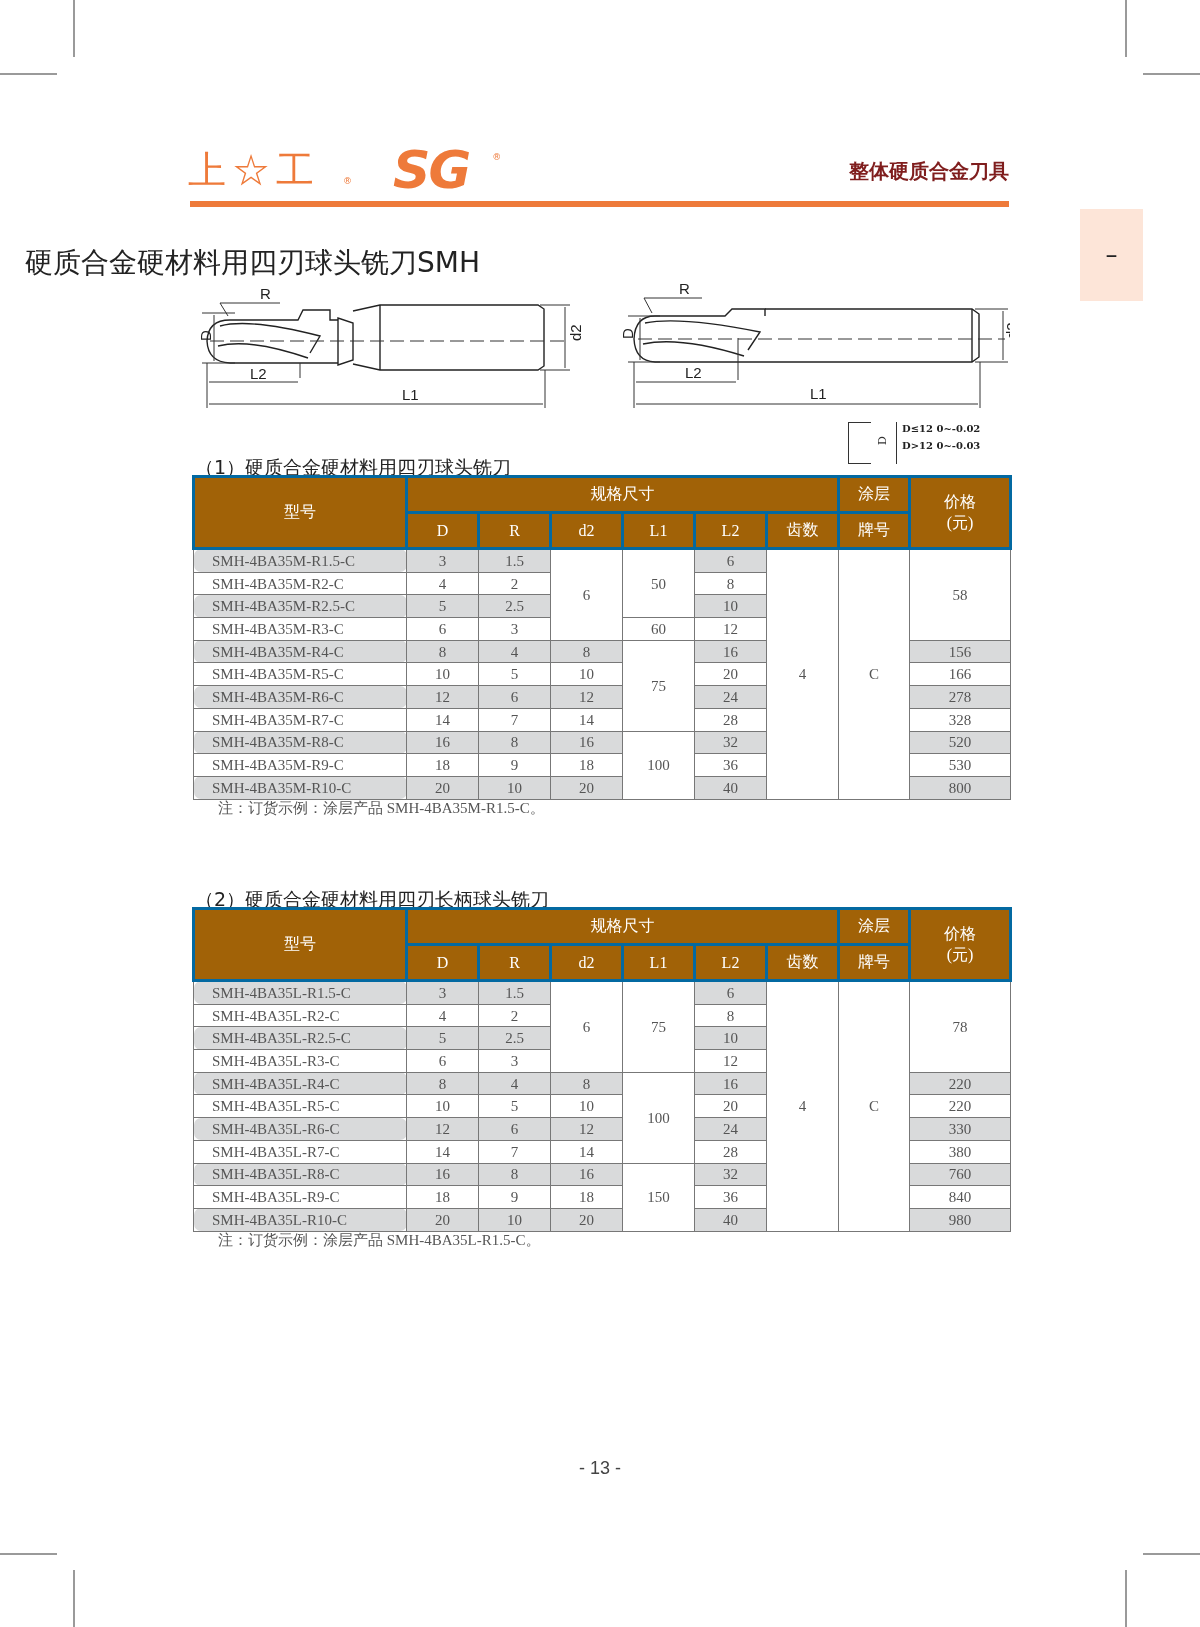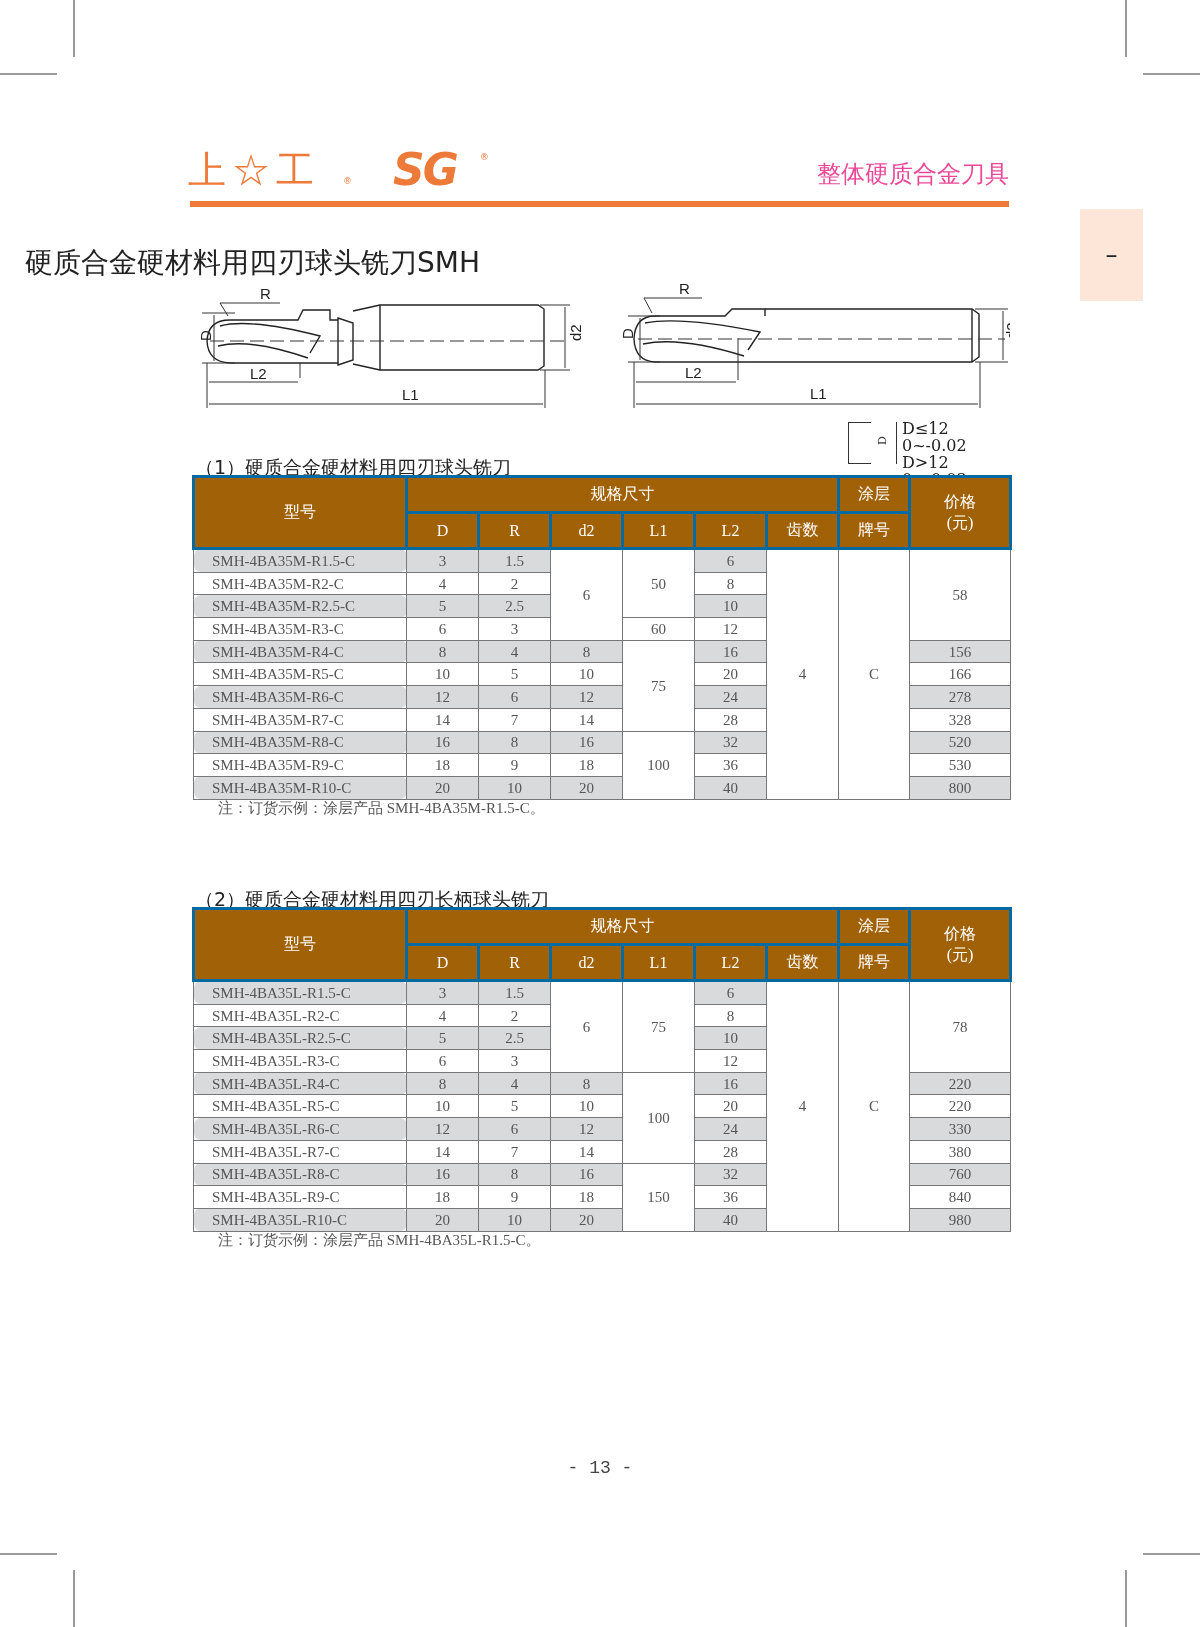--- a/index.html
+++ b/index.html
@@ -2,39 +2,39 @@
 <html><head>
 <meta charset="utf-8">
 <style>
   html, body { margin:0; padding:0; background:#fff; }
   body { width:1200px; height:1627px; position:relative; overflow:hidden;
          font-family:"DejaVu Sans", sans-serif; color:#333; }
   .crop { position:absolute; background:#9a9a9a; }
   .logo { position:absolute; left:188px; top:148px; height:44px; display:flex; align-items:flex-end; gap:23px; }
   .logo .sgs { color:#ee7a3a; font-family:"DejaVu Serif", serif; font-size:38px; letter-spacing:6px; line-height:44px; }
   .logo .reg { color:#ee7a3a; font-size:9px; margin-bottom:6px; }
-  .logo .sg { margin-left:18px; background:transparent; color:#ee7a3a; font-family:"DejaVu Sans", sans-serif; font-weight:bold; font-style:italic; font-size:44px; letter-spacing:-2px; line-height:44px; }
-  .header-title { position:absolute; right:191px; top:158px; color:#ec4899; font-size:24px; }
+  .logo .sg { margin-left:18px; background:transparent; color:#ee7a3a; font-family:"DejaVu Sans", sans-serif; font-weight:bold; font-style:italic; font-size:52px; letter-spacing:-2px; line-height:44px; }
+  .header-title { position:absolute; right:191px; top:158px; color:#7f1d1d; font-size:20px;font-weight:bold; }
   .header-rule { position:absolute; left:190px; top:201px; width:819px; height:6px; background:#ee7a3a; }
   .side-tab { position:absolute; left:1080px; top:209px; width:63px; height:92px; background:#fde5d8; display:flex; align-items:center; justify-content:center; font-size:24px; color:#222; }
   .page-title { position:absolute; left:0; width:1200px; top:244px; text-align:left; font-size:28px; color:#222;padding-left:25px; }
   .drawing { position:absolute; }
   .section-title { position:absolute; left:195px; font-size:19px; color:#222;margin-top:14px; }
   .tol { position:absolute; left:848px; top:422px; width:160px; height:42px; }
   .tol .bracket { position:absolute; left:0; top:0; width:22px; height:40px; border:1.5px solid #333; border-right:none; }
   .tol .dlabel { position:absolute; left:30px; top:12px; font-family:"DejaVu Serif", serif; font-size:11px; transform:rotate(-90deg); }
   .tol .arrow { position:absolute; left:48px; top:0; width:1px; height:42px; background:#333; }
-  .tol .lines { position:absolute; left:54px; top:-2px; font-family:"DejaVu Serif", serif; font-size:16px; line-height:17px; color:#222; }
+  .tol .lines { position:absolute; left:54px; top:-2px; font-family:"DejaVu Serif", serif; font-size:10px; line-height:17px; color:#222;font-weight:bold; }
   table.spec { position:absolute; left:192px; width:817px; border-collapse:collapse; table-layout:fixed; font-family:"Liberation Serif", serif; }
   table.spec th { background:#a16207; color:#fff; font-weight:normal; font-size:16px; border:3px solid #0369a1; height:33px; padding:0; }
   table.spec td { border:1px solid #777; font-size:15px; color:#555; text-align:center; height:21.7px; padding:0; line-height:20px; background:#fff; }
   table.spec td.model { text-align:left; padding-left:18px;border-radius:7px; }
   table.spec tr.g td.z { background:#d9dadb; }
   .note { position:absolute; left:218px; font-size:15px; color:#555; font-family:"Liberation Serif", serif; }
-  .pagenum { position:absolute; left:0; width:1200px; top:1458px; text-align:center; font-size:18px; color:#444; font-family:Liberation Mono, monospace; }
+  .pagenum { position:absolute; left:0; width:1200px; top:1458px; text-align:center; font-size:18px; color:#444; font-family:Liberation Sans, sans-serif; }
 </style>
 </head>
 <body>
 
 <div class="crop" style="left:73px;top:0;width:2px;height:57px"></div>
 <div class="crop" style="left:0;top:73px;width:57px;height:2px"></div>
 <div class="crop" style="left:1125px;top:0;width:2px;height:57px"></div>
 <div class="crop" style="left:1143px;top:73px;width:57px;height:2px"></div>
 <div class="crop" style="left:73px;top:1570px;width:2px;height:57px"></div>
 <div class="crop" style="left:0;top:1553px;width:57px;height:2px"></div>

